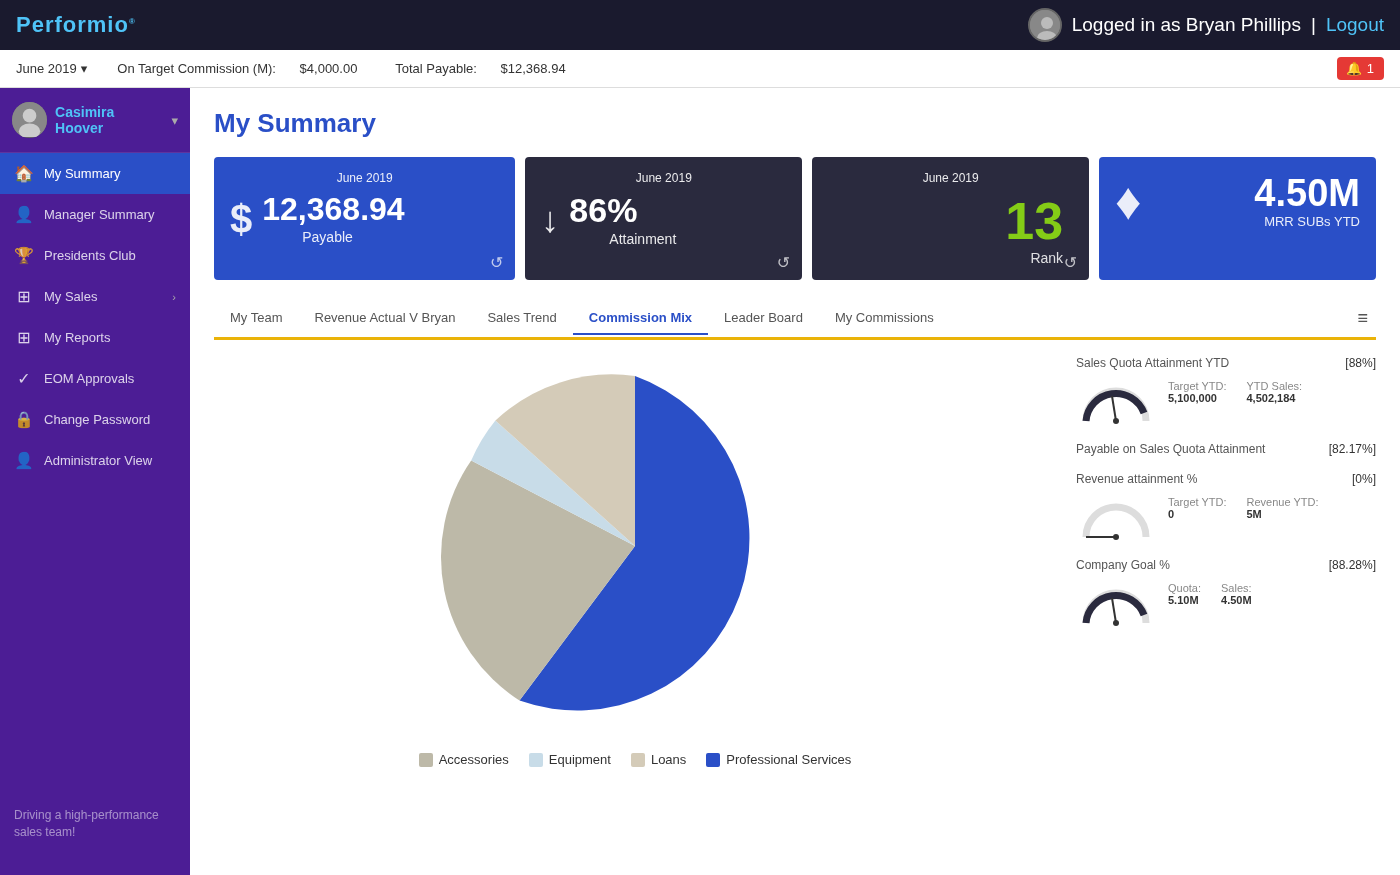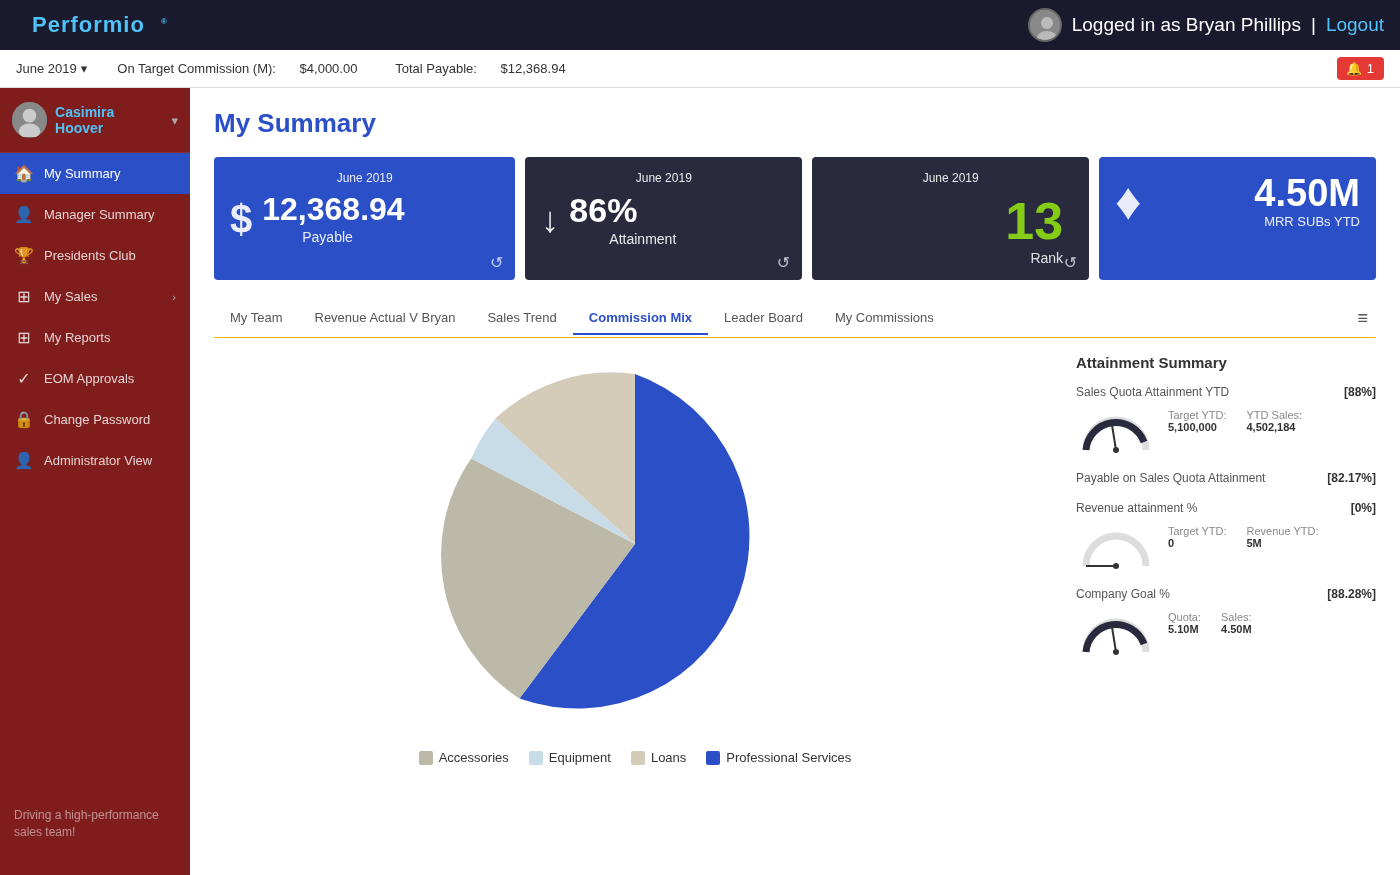--- a/index.html
+++ b/index.html
@@ -13,21 +13,21 @@
       align-items: center;
       justify-content: space-between;
       padding: 0 16px;
     }
     .logo {
       color: white;
       font-size: 22px;
       font-weight: bold;
       letter-spacing: 1px;
     }
-    .logo span { color: #4fc3f7; margin-left: 16px; }
+    .logo span { color: #4fc3f7; }
     .logo-dot { color: #e53935; font-size: 8px; vertical-align: super; }
     .user-info {
       display: flex;
       align-items: center;
       color: white;
       font-size: 19px;
       gap: 10px;
     }
     .user-avatar-top {
       width: 34px; height: 34px;
@@ -76,21 +76,21 @@
 
     
     .main-layout {
       display: flex;
       min-height: calc(100vh - 88px);
     }
 
     
     .sidebar {
       width: 190px;
-      background: #7f1d1d;
+      background: #4c1d95;
       flex-shrink: 0;
       display: flex;
       flex-direction: column;
       padding-bottom: 20px;
     }
     .sidebar-user {
       display: flex;
       align-items: center;
       padding: 14px 12px;
       border-bottom: 1px solid rgba(255,255,255,0.1);
@@ -198,21 +198,21 @@
       display: flex;
       align-items: center;
       justify-content: space-between;
       width: 100%;
     }
 
     
     .tabs-row {
       display: flex;
       gap: 0;
-      border-bottom: 1px solid #eab308;
+      border-bottom: 3px solid #eab308;
       margin-bottom: 16px;
       align-items: center;
     }
     .tab {
       padding: 8px 16px;
       font-size: 13px;
       cursor: pointer;
       color: #555;
       border-bottom: 2px solid transparent;
       white-space: nowrap;
@@ -284,21 +284,21 @@
     }
     .attainment-row-header {
       display: flex;
       justify-content: space-between;
       font-size: 12px;
       color: #555;
       margin-bottom: 6px;
     }
     .attainment-pct {
       color: #333;
-      font-weight: bold;
+      font-weight: normal;
     }
     .gauge-area {
       display: flex;
       align-items: flex-start;
       gap: 12px;
     }
     .gauge-svg { flex-shrink: 0; }
     .gauge-stats { font-size: 11px; color: #555; }
     .gauge-stats .stat-row { display: flex; gap: 20px; margin-top: 4px; }
     .gauge-stats .stat-label { color: #888; }
@@ -488,21 +488,20 @@
             </div>
             <div class="legend-item">
               <div class="legend-dot" style="background:#2a4fc7;"></div>
               <span>Professional Services</span>
             </div>
           </div>
         </div>
       </div>
 
       <div class="attainment-panel">
-        <div class="attainment-title">Attainment Summary</div>
 
         <div class="attainment-row">
           <div class="attainment-row-header">
             <span>Sales Quota Attainment YTD</span>
             <span class="attainment-pct">[88%]</span>
           </div>
           <div class="gauge-area">
             <svg class="gauge-svg" width="80" height="50" viewBox="0 0 80 50">
               <path d="M10,45 A30,30 0 0,1 70,45" stroke="#ddd" stroke-width="7" fill="none"></path>
               <path d="M10,45 A30,30 0 0,1 68,37" stroke="#2a2a3e" stroke-width="7" fill="none"></path>

